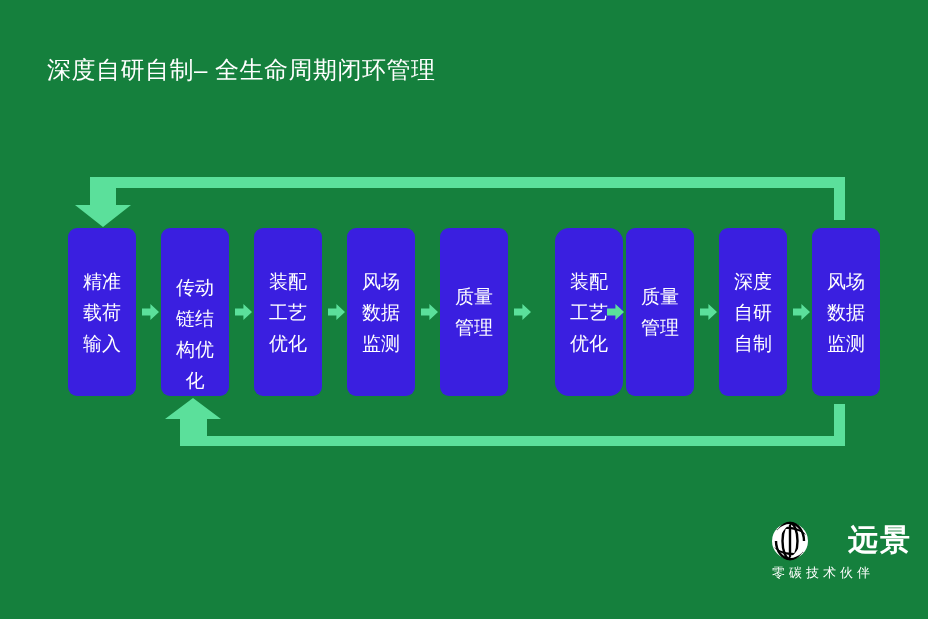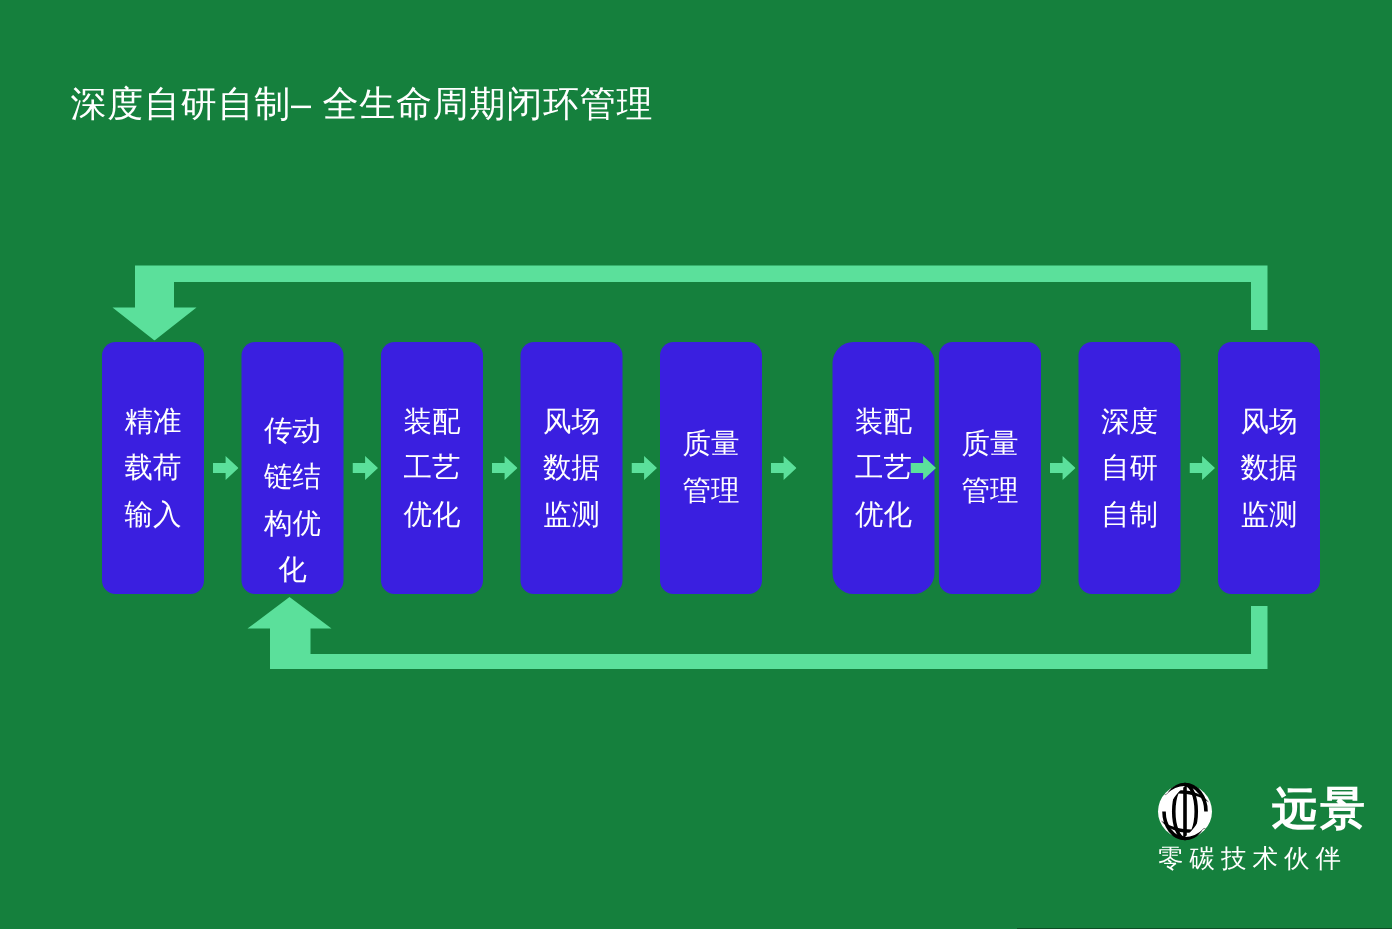--- a/index.html
+++ b/index.html
@@ -109,21 +109,21 @@
     color: #ffffff;
     letter-spacing: 2px;
     font-weight: 700;
     white-space: nowrap;
     margin-left: 32px;
   }
   #logo-tagline {
     position: absolute;
     left: 2px;
     top: 43px;
-    font-size: 17px;
+    font-size: 13px;
     line-height: 17px;
     color: #ffffff;
     letter-spacing: 4px;
     white-space: nowrap;
   }
 </style>
 </head>
 <body>
 
 <div id="slide">

